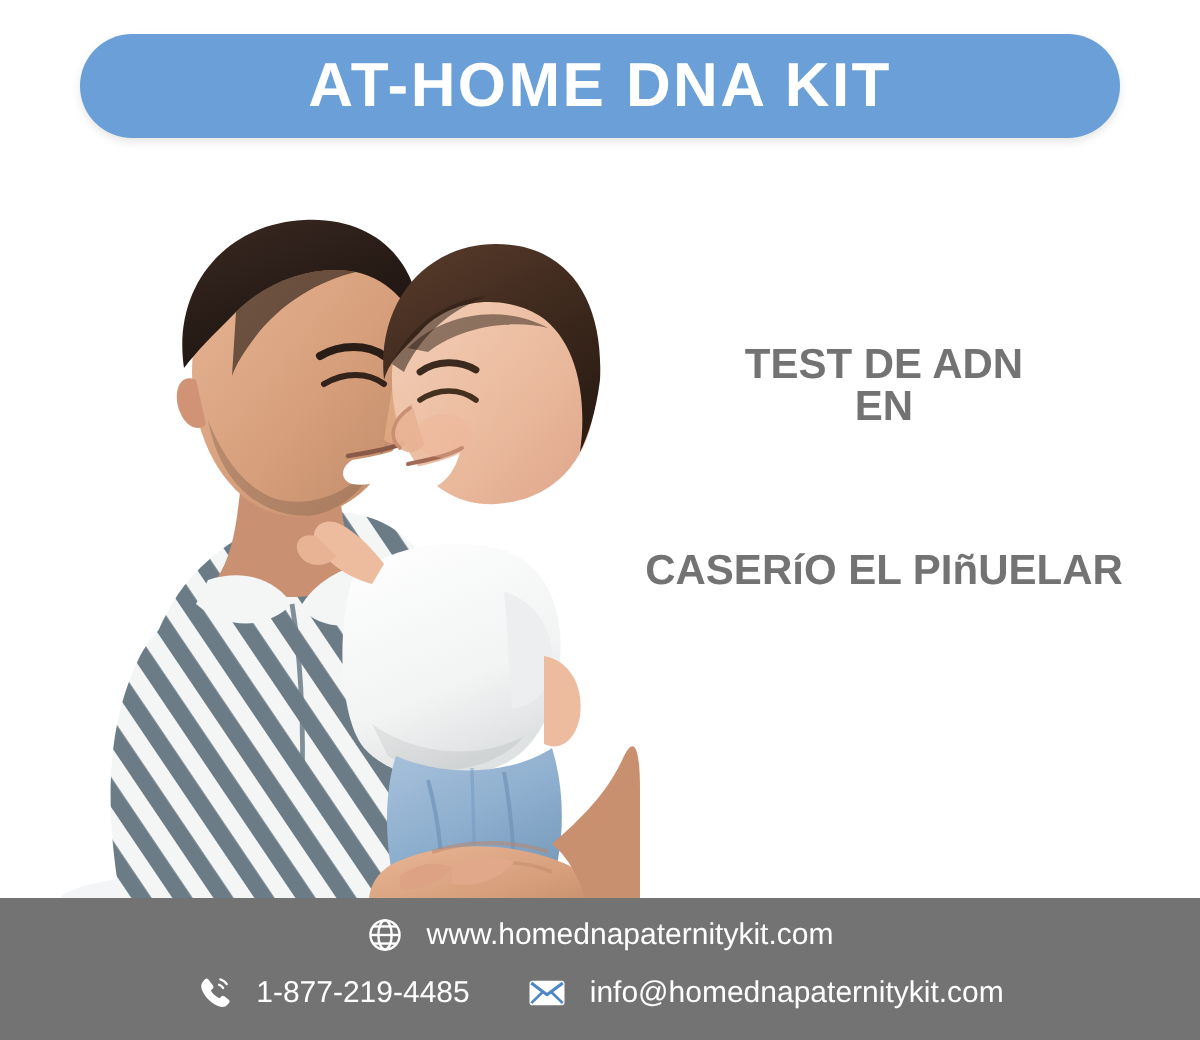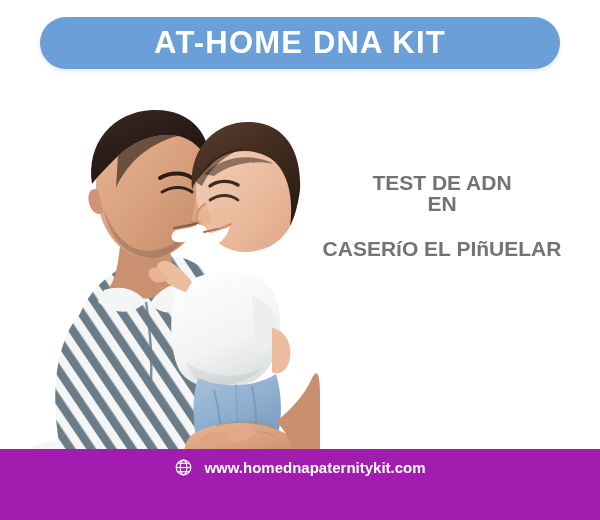--- a/index.html
+++ b/index.html
@@ -64,31 +64,30 @@
   .headline-line {
     color: #737373;
     font-weight: bold;
     font-size: 21px;
     line-height: 1;
     white-space: nowrap;
     text-align: center;
   }
   .headline-line.l1 { margin-top: 12px; }
   .headline-line.l2 { }
-  .headline-line.l3 { margin-top: 24px; }
+  .headline-line.l3 { margin-top: 61px; }
 
   
   .footer {
     position: absolute;
     left: 0;
     top: 449px;
     width: 600px;
     height: 71px;
-    background: #a21caf;
-    font-weight: bold;
+    background: #737373;
   }
   .footer-row {
     position: absolute;
     display: flex;
     align-items: center;
     color: #ffffff;
     font-size: 15px;
     white-space: nowrap;
   }
   .footer-row.row-web {
@@ -287,16 +286,39 @@
             <ellipse cx="12" cy="12" rx="4.2" ry="9.2"></ellipse>
             <line x1="2.8" y1="12" x2="21.2" y2="12"></line>
             <line x1="4.3" y1="6.6" x2="19.7" y2="6.6"></line>
             <line x1="4.3" y1="17.4" x2="19.7" y2="17.4"></line>
           </svg>
         </span>
         <span class="f-label">www.homednapaternitykit.com</span>
       </div>
     </div>
 
+    <div class="footer-row row-contact">
+      <div class="contact-item">
+        <span class="f-icon">
+          <svg width="19" height="19" viewBox="0 0 24 24">
+            <path fill="#ffffff" d="M7.6 3.1c-.6-.5-1.5-.4-2 .2L4.1 5.2C3 6.6 3.1 8.6 4 10.6c.9 2.1 2.5 4.3 4.5 6.1 2 1.9 4.3 3.2 6.3 3.8 2 .6 3.8.3 4.9-.9l1.2-1.4c.5-.6.4-1.5-.2-2l-2.8-2.2c-.6-.5-1.5-.4-2 .2l-.9 1.1c-1-.3-2.2-1-3.3-2-1.1-1-1.9-2.1-2.3-3.1l1.1-.9c.6-.5.7-1.4.2-2L7.6 3.1z"></path>
+            <path fill="none" stroke="#ffffff" stroke-width="1.5" stroke-linecap="round" d="M15.4 3.4c1.6.5 3 1.5 4 2.9"></path>
+            <path fill="none" stroke="#ffffff" stroke-width="1.5" stroke-linecap="round" d="M14.6 6.8c1 .4 1.9 1.1 2.5 2"></path>
+          </svg>
+        </span>
+        <span class="f-label">1-877-219-4485</span>
+      </div>
+
+      <div class="contact-item">
+        <span class="f-icon">
+          <svg width="21" height="21" viewBox="0 0 24 24">
+            <rect x="2" y="5" width="20" height="14" rx="1.6" fill="#ffffff"></rect>
+            <path d="M3 6.3 L12 13 L21 6.3" fill="none" stroke="#4e86c6" stroke-width="1.8" stroke-linejoin="round"></path>
+            <path d="M3 17.8 L9.4 11.6 M21 17.8 L14.6 11.6" fill="none" stroke="#4e86c6" stroke-width="1.5"></path>
+          </svg>
+        </span>
+        <span class="f-label">info@homednapaternitykit.com</span>
+      </div>
+    </div>
 
   </div>
 
 </div>
 
 </body></html>

